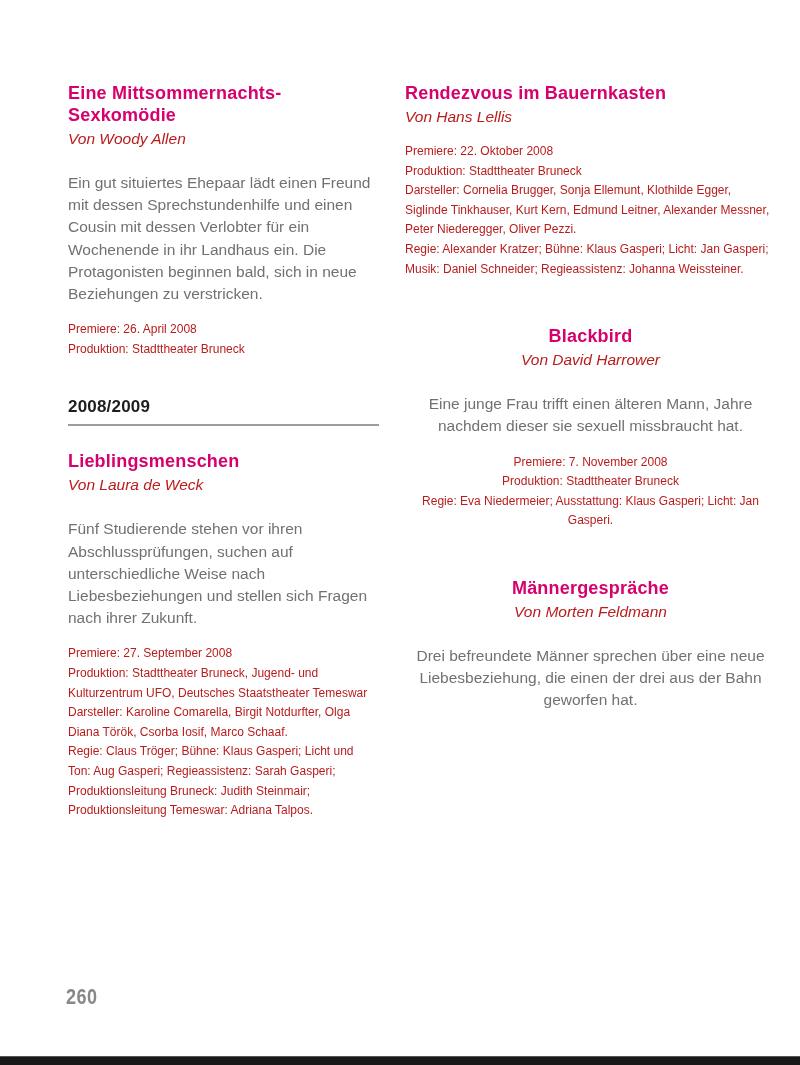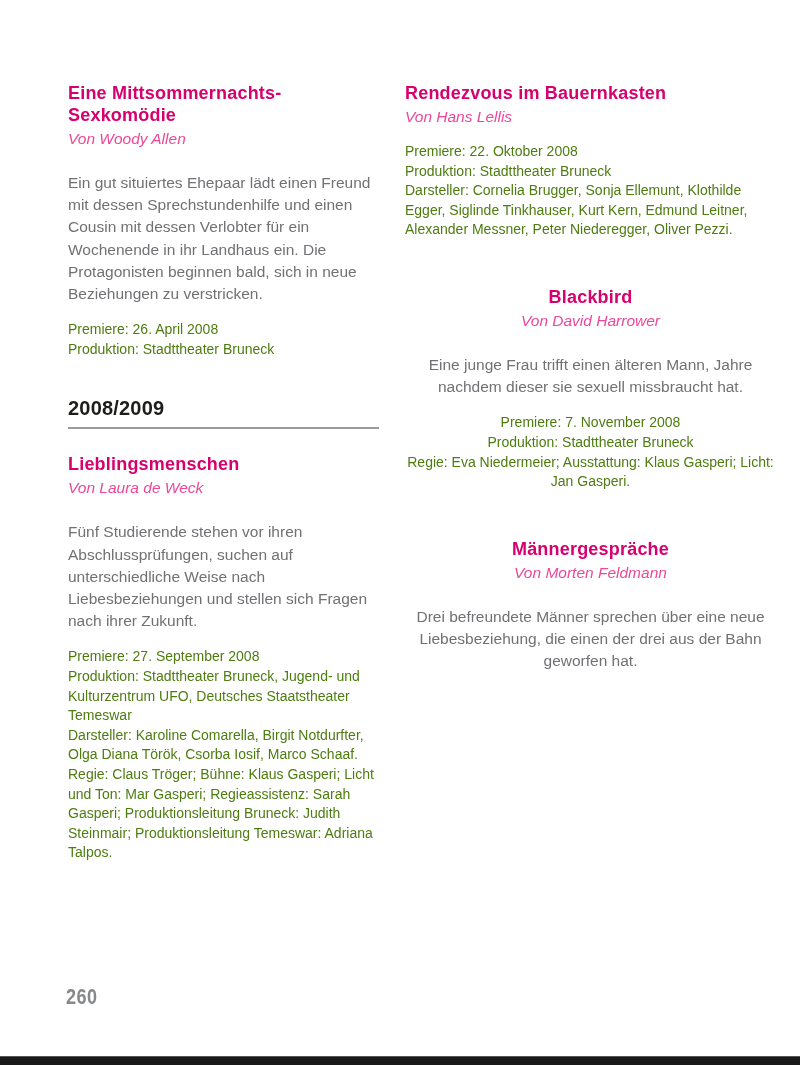--- a/index.html
+++ b/index.html
@@ -42,39 +42,39 @@
     line-height: 22px;
     font-weight: bold;
     letter-spacing: 0.2px;
     color: #d6006e;
   }
   .play-author {
     margin: 2px 0 0 0;
     font-size: 15.5px;
     line-height: 21px;
     font-style: italic;
-    color: #ec4899;
+    color: #b91c1c;
   }
   .play-desc {
     margin: 23px 0 0 0;
     font-size: 15.5px;
     line-height: 22.2px;
     color: #707174;
   }
   .play-details {
     margin: 15px 0 0 0;
-    font-size: 14px;
+    font-size: 12px;
     line-height: 19.6px;
-    color: #4d7c0f;
+    color: #b91c1c;
   }
   .detail-line { margin: 0; }
 
   .season { margin: 0; }
   .season-label {
-    font-size: 20px;
+    font-size: 17px;
     font-weight: bold;
     color: #1d1d1b;
     letter-spacing: 0.2px;
   }
   .season-rule {
     height: 0;
     border: none;
     border-top: 2px solid #9c9c9b;
     margin: 7px 0 0 0;
   }
@@ -120,32 +120,33 @@
           <div class="season-rule"></div>
         </div>
         <section class="play">
           <h3 class="play-title">Lieblingsmenschen</h3>
           <p class="play-author">Von Laura de Weck</p>
           <p class="play-desc">Fünf Studierende stehen vor ihren Abschluss­prüfungen, suchen auf unterschiedliche Weise nach Liebesbeziehungen und stellen sich Fragen nach ihrer Zukunft.</p>
           <div class="play-details">
             <p class="detail-line">Premiere: 27. September 2008</p>
             <p class="detail-line">Produktion: Stadttheater Bruneck, Jugend- und Kulturzentrum UFO, Deutsches Staatstheater Temeswar</p>
             <p class="detail-line">Darsteller: Karoline Comarella, Birgit Notdurfter, Olga Diana Török, Csorba Iosif, Marco Schaaf.</p>
-            <p class="detail-line">Regie: Claus Tröger; Bühne: Klaus Gasperi; Licht und Ton: Mar Gasperi; Regieassistenz: Sarah Gasperi; Produktionsleitung Bruneck: Judith Steinmair; Produktionsleitung Temeswar: Adriana Talpos.</p>
+            <p class="detail-line">Regie: Claus Tröger; Bühne: Klaus Gasperi; Licht und Ton: Aug Gasperi; Regieassistenz: Sarah Gasperi; Produktionsleitung Bruneck: Judith Steinmair; Produktionsleitung Temeswar: Adriana Talpos.</p>
           </div>
         </section>
       </div>
     <div class="col col-right" id="col-right">
         <section class="play">
           <h3 class="play-title">Rendezvous im Bauernkasten</h3>
           <p class="play-author">Von Hans Lellis</p>
           <div class="play-details">
             <p class="detail-line">Premiere: 22. Oktober 2008</p>
             <p class="detail-line">Produktion: Stadttheater Bruneck</p>
             <p class="detail-line">Darsteller: Cornelia Brugger, Sonja Ellemunt, Klothilde Egger, Siglinde Tinkhauser, Kurt Kern, Edmund Leitner, Alexander Messner, Peter Niederegger, Oliver Pezzi.</p>
+            <p class="detail-line">Regie: Alexander Kratzer; Bühne: Klaus Gasperi; Licht: Jan Gasperi; Musik: Daniel Schneider; Regieassistenz: Johanna Weissteiner.</p>
           </div>
         </section>
         <section class="play">
           <h3 class="play-title">Blackbird</h3>
           <p class="play-author">Von David Harrower</p>
           <p class="play-desc">Eine junge Frau trifft einen älteren Mann, Jahre nachdem dieser sie sexuell missbraucht hat.</p>
           <div class="play-details">
             <p class="detail-line">Premiere: 7. November 2008</p>
             <p class="detail-line">Produktion: Stadttheater Bruneck</p>
             <p class="detail-line">Regie: Eva Niedermeier; Ausstattung: Klaus Gasperi; Licht: Jan Gasperi.</p>

